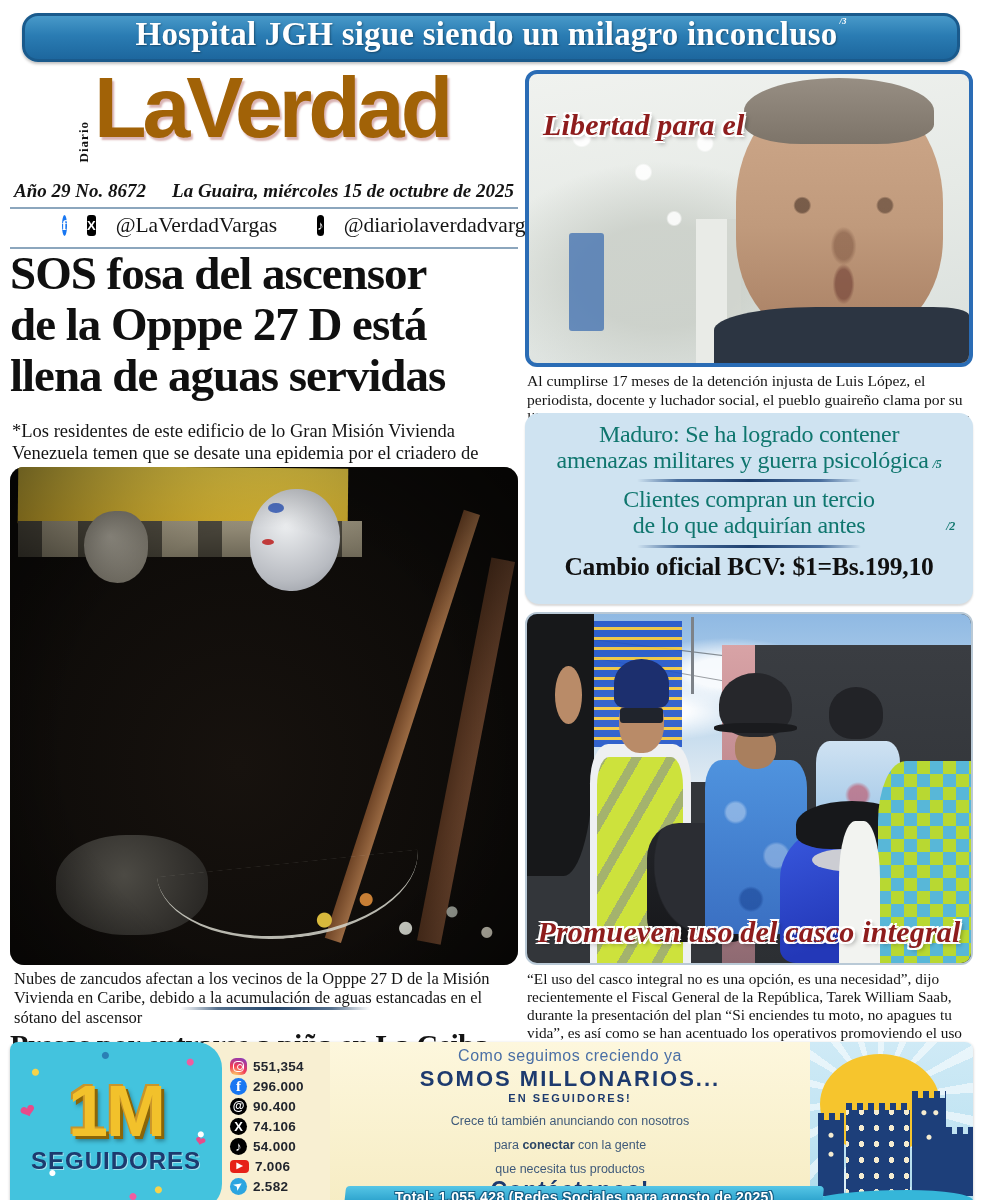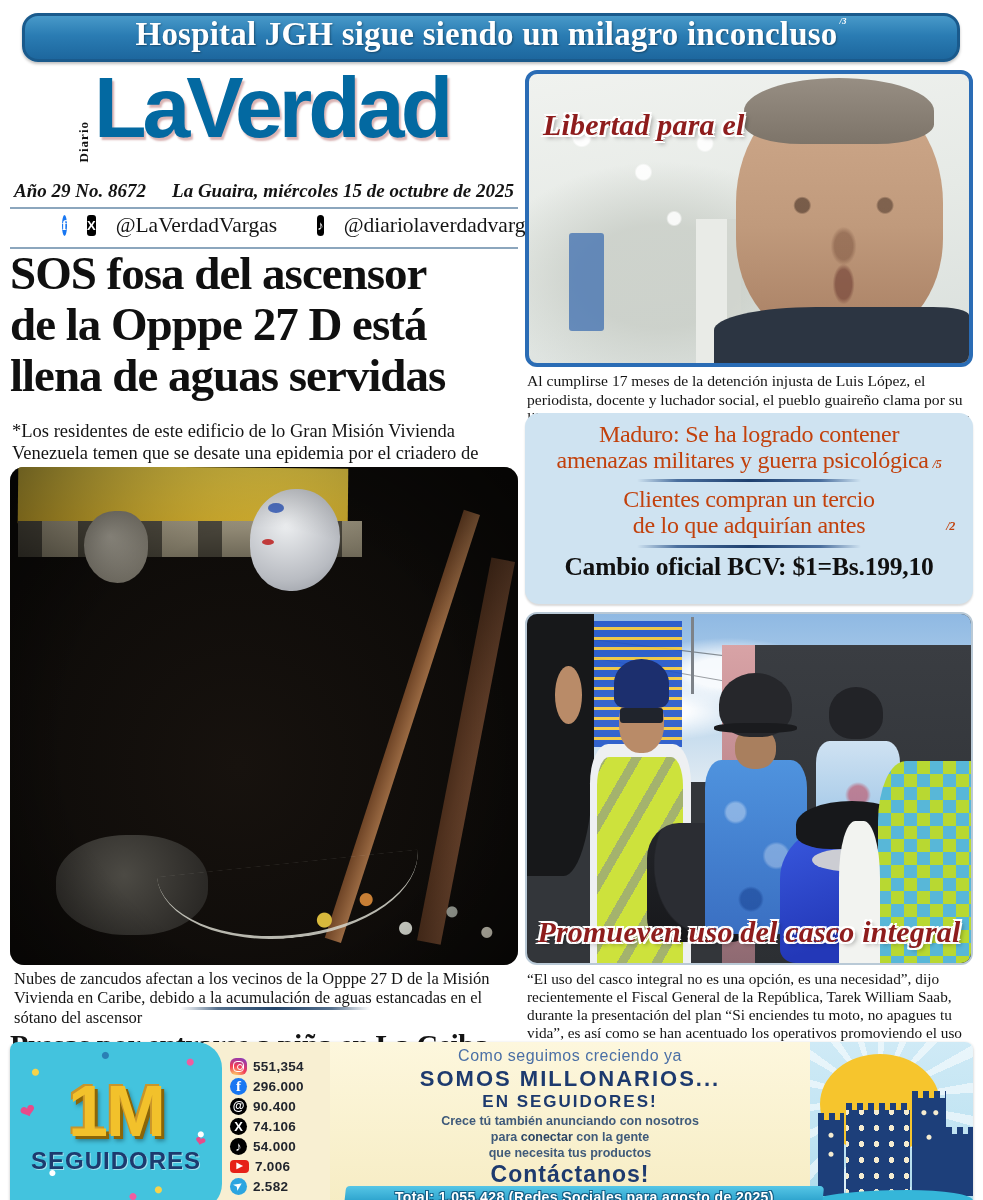--- a/index.html
+++ b/index.html
@@ -16,21 +16,21 @@
   .top-banner .bh{font-weight:700;font-size:33px;color:#fff;letter-spacing:.2px;
     text-shadow:1px 1px 2px rgba(0,0,0,.35);}
   .bref{font-style:italic;font-weight:700;font-size:.56em;color:#fff;margin-left:2px;}
 
   
   .masthead{position:absolute;left:10px;top:66px;width:508px;}
   .logo-wrap{position:relative;height:112px;}
   .diario{position:absolute;left:66px;bottom:16px;writing-mode:vertical-rl;transform:rotate(180deg);
     font-weight:700;font-size:13px;letter-spacing:1px;color:#111;}
   .logo{position:absolute;left:84px;top:-6px;font-family:"Liberation Sans",sans-serif;
-    font-weight:700;font-size:86px;line-height:1.1;letter-spacing:-4px;color:#0369a1;
+    font-weight:700;font-size:86px;line-height:1.1;letter-spacing:-4px;color:#a16207;
     text-shadow:2px 3px 2px rgba(130,0,0,.30);}
   .edition-row{display:flex;justify-content:space-between;align-items:flex-end;
     font-style:italic;font-weight:700;font-size:19px;padding:0 4px;margin-top:2px;}
   .rule{border-top:2px solid #8ca6bd;margin-top:5px;}
   .social-row{display:flex;align-items:center;gap:20px;padding:4px 10px 4px 32px;font-size:21.5px;}
   .social-row .sp{flex:1;}
   
   .sico{display:inline-grid;place-items:center;width:21px;height:21px;border-radius:50%;
     color:#fff;font-family:"Liberation Sans",sans-serif;font-weight:700;font-size:13px;line-height:1;}
   .rsq{border-radius:6px;}
@@ -123,21 +123,21 @@
     background:#2c3542;border-radius:40% 14% 0 0;}
   .photo-overlay{font-style:italic;font-weight:700;color:#8e1d1d;letter-spacing:.2px;
     text-shadow:-2px -2px 0 #fff,2px -2px 0 #fff,-2px 2px 0 #fff,2px 2px 0 #fff,3px 3px 4px rgba(0,0,0,.35);margin-top:24px;}
   .luis-title{position:absolute;left:14px;top:10px;font-size:30px;line-height:1.15;}
 
   .luis-caption{position:absolute;left:527px;top:372px;width:446px;font-size:15.6px;line-height:1.2;}
 
   
   .news-box{position:absolute;left:525px;top:413px;width:448px;height:191px;box-sizing:border-box;
     background:#cfe3f1;border-radius:14px;padding:9px 8px 6px;box-shadow:0 2px 2px rgba(0,0,0,.15);}
-  .box-item{position:relative;text-align:center;font-size:24px;line-height:1.07;color:#c2410c;letter-spacing:-.3px;}
+  .box-item{position:relative;text-align:center;font-size:24px;line-height:1.07;color:#0f766e;letter-spacing:-.3px;}
   .box-item .boxref{font-style:italic;font-weight:700;font-size:12px;margin-left:4px;}
   .sideref{position:absolute;right:10px;bottom:6px;font-style:italic;font-weight:700;font-size:12px;}
   .box-divider{width:52%;margin:6px auto 5px;height:3px;
     background:linear-gradient(90deg,transparent,#4a6f9e 18%,#1d3f6e 50%,#4a6f9e 82%,transparent);
     border-radius:2px;}
   .box-bold{font-weight:700;font-size:25.5px;letter-spacing:-.2px;color:#101010;}
 
   
   .moto-photo{position:absolute;left:525px;top:612px;width:448px;height:353px;box-sizing:border-box;
     border:2px solid #b9c9d6;border-radius:12px;overflow:hidden;background:#33363a;}
@@ -228,22 +228,22 @@
   .cnt-row{display:flex;align-items:center;gap:6px;height:19px;}
   .cnt-row .sico{width:17px;height:17px;font-size:10px;}
   .cnt-row .ico-ig::before{inset:3px;border-width:1.4px;border-radius:4px;}
   .cnt-row .ico-ig::after{width:4px;height:4px;margin:-2px 0 0 -2px;border-width:1.2px;}
   .cnt-row .ico-yt{width:19px;height:13px;}
   .cnt{font-weight:700;font-size:13.5px;color:#22262e;letter-spacing:.3px;}
   .ad-center{position:relative;flex:1;background:linear-gradient(180deg,#fdf7dd 0%,#f6ecc3 100%);
     text-align:center;padding:5px 6px 26px;box-sizing:border-box;}
   .adl1{font-size:16px;color:#4a6fa5;letter-spacing:.5px;}
   .adl2{font-weight:700;font-size:22px;color:#1d3a6e;letter-spacing:2px;margin-top:1px;}
-  .adl3{font-weight:700;font-size:17px;color:#1d3a6e;letter-spacing:2px;}
-  .adl4{font-size:12.5px;font-weight:700;color:#3f5a7a;margin-top:2px;}
+  .adl3{font-weight:700;font-size:11px;color:#1d3a6e;letter-spacing:2px;}
+  .adl4{font-size:12.5px;font-weight:400;color:#3f5a7a;margin-top:10px;}
   .adl4 b{color:#2c4666;}
   .adcta{font-weight:700;font-size:23px;color:#1d3a6e;letter-spacing:1px;margin-top:1px;}
   .adphone{font-weight:700;font-size:12px;color:#27527e;letter-spacing:2px;margin-top:1px;}
   .ad-castle{position:relative;width:163px;overflow:hidden;
     background:linear-gradient(180deg,#cfeaf6 0%,#bfe3f2 60%,#a8d8ea 100%);}
   .ad-castle::before{content:"";position:absolute;inset:-30%;
     background:repeating-conic-gradient(from 0deg at 45% 40%,rgba(255,255,255,.55) 0 6deg,rgba(255,255,255,0) 6deg 20deg);}
   .sun{position:absolute;left:10px;top:12px;width:120px;height:100px;background:#f6c52d;border-radius:50%;}
   .castle{position:absolute;left:0;bottom:14px;width:100%;height:104px;}
   .ct{position:absolute;bottom:0;background:#1d3f7a;}

